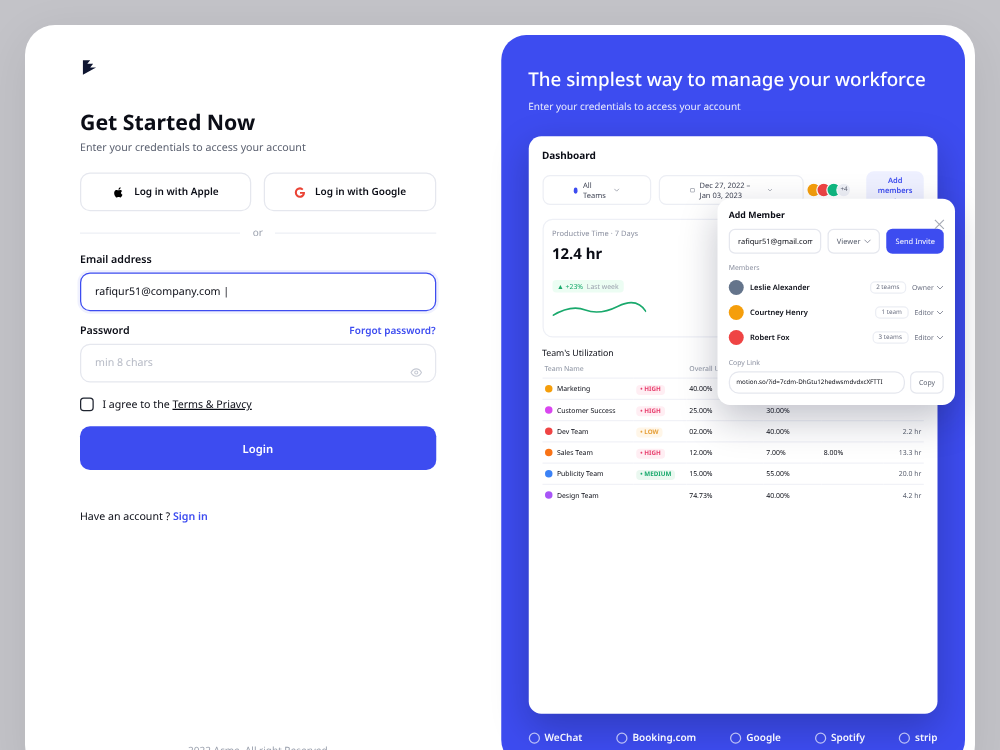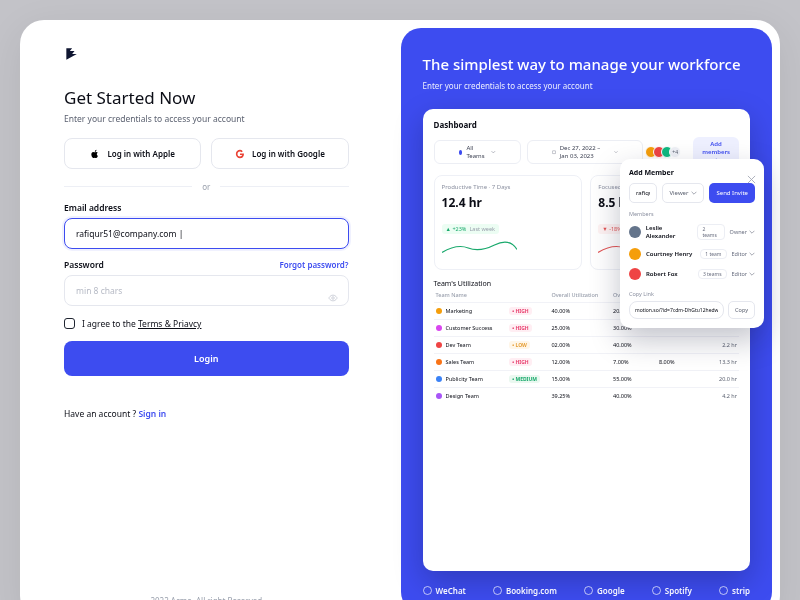--- a/index.html
+++ b/index.html
@@ -1,21 +1,21 @@
 <!DOCTYPE html>
 <html><head>
 <meta charset="utf-8">
 <style>
 *{box-sizing:border-box;margin:0;padding:0;font-family:system-ui,-apple-system,sans-serif}
 body{background:#c3c3c8;display:flex;align-items:center;justify-content:center;min-height:100vh;padding:20px}
 .card{width:800px;height:600px;background:#fff;border-radius:24px;display:flex;overflow:hidden;box-shadow:0 10px 40px rgba(0,0,0,.08)}
 .left{width:50%;padding:24px 44px 14px;display:flex;flex-direction:column}
 .logo{width:14px;height:14px;margin-bottom:28px}
 .logo svg{width:100%;height:100%;color:#0f1631}
-h1{font-size:17px;font-weight:400;color:#0b0d16;margin-bottom:4px}
+h1{font-size:17px;font-weight:700;color:#0b0d16;margin-bottom:4px}
 .sub{font-size:8.5px;color:#5b6170;margin-bottom:14px}
 .oauth{display:flex;gap:10px;margin-bottom:12px}
 .ob{flex:1;display:flex;align-items:center;justify-content:center;gap:7px;border:1px solid #e5e7ee;border-radius:8px;padding:9px;font-size:8px;font-weight:600;color:#0b0d16;cursor:pointer;background:#fff}
 .oi{width:10px;height:10px;display:inline-flex}
 .div{display:flex;align-items:center;gap:10px;margin-bottom:10px}
 .div::before,.div::after{content:"";flex:1;height:1px;background:#edeff5}
 .div span{font-size:8px;color:#9aa0ad}
 .fld{margin-bottom:10px}
 .lbl-row{display:flex;justify-content:space-between;align-items:center;margin-bottom:5px}
 .lbl{font-size:8.5px;font-weight:600;color:#0b0d16}
@@ -56,21 +56,21 @@
 .tbl th{text-align:left;font-weight:500;color:#9aa0ad;padding:3px 2px}
 .tbl td{padding:4px 2px;border-top:1px solid #f1f2f7}
 .tname{display:flex;align-items:center;gap:4px}
 .tdot{width:6px;height:6px;border-radius:50%}
 .bad{font-size:5px;font-weight:700;border-radius:3px;padding:1px 3px}
 .b-h{background:#ffeef3;color:#e83e6d}
 .b-m{background:#eaf8f0;color:#19a96c}
 .b-l{background:#fff6e8;color:#e6a03a}
 .bar{width:42px;height:3px;background:#eceef4;border-radius:3px;position:relative}
 .bar i{position:absolute;left:0;top:0;height:100%;background:#3d4cf0;border-radius:3px}
-.pop{position:absolute;top:50px;right:-14px;width:144px;background:#fff;border-radius:10px;box-shadow:0 12px 30px rgba(15,20,50,.25);padding:9px}
+.pop{position:absolute;top:50px;right:-14px;width:190px;background:#fff;border-radius:10px;box-shadow:0 12px 30px rgba(15,20,50,.25);padding:9px}
 .pop h4{font-size:7px;font-weight:700;margin-bottom:6px}
 .pop .cx{position:absolute;right:8px;top:8px;width:9px;height:9px;color:#a5a9b5;cursor:pointer}
 .pop .emr{display:flex;gap:5px;margin-bottom:7px}
 .pop .emr .in{flex:1;padding:5px 6px;font-size:6px;border-radius:5px}
 .pop .sel{border:1px solid #e5e7ee;border-radius:5px;padding:5px 6px;font-size:6px;color:#5b6170;display:flex;align-items:center;gap:3px}
 .pop .send{background:#3d4cf0;color:#fff;border:none;border-radius:5px;padding:5px 7px;font-size:6px;font-weight:400;cursor:pointer}
 .mem{display:flex;align-items:center;gap:5px;padding:4px 0}
 .mem .av{width:12px;height:12px;margin:0;border:none}
 .mem .nm{font-size:6px;font-weight:600}
 .mem .right-side{margin-left:auto;display:flex;gap:5px;align-items:center}
@@ -275,21 +275,21 @@
               <td>55.00%</td>
               <td></td>
     <td><span class="bar"><i style="width:58%"></i></span></td>
     <td style="text-align:right;color:#5b6170">20.0 hr</td>
   </tr>
             <tr>
     <td>
                 <span class="tname"><span class="tdot" style="background:#a855f7"></span>Design Team</span>
               </td>
     <td></td>
-    <td>39.25%</td>
+    <td>74.73%</td>
               <td>40.00%</td>
               <td></td>
     <td><span class="bar"><i style="width:34%"></i></span></td>
     <td style="text-align:right;color:#5b6170">4.2 hr</td>
   </tr>
           </tbody>
       </table>
 
       <div class="pop">
         <span class="cx"><svg viewBox="0 0 10 10" stroke="currentColor">

